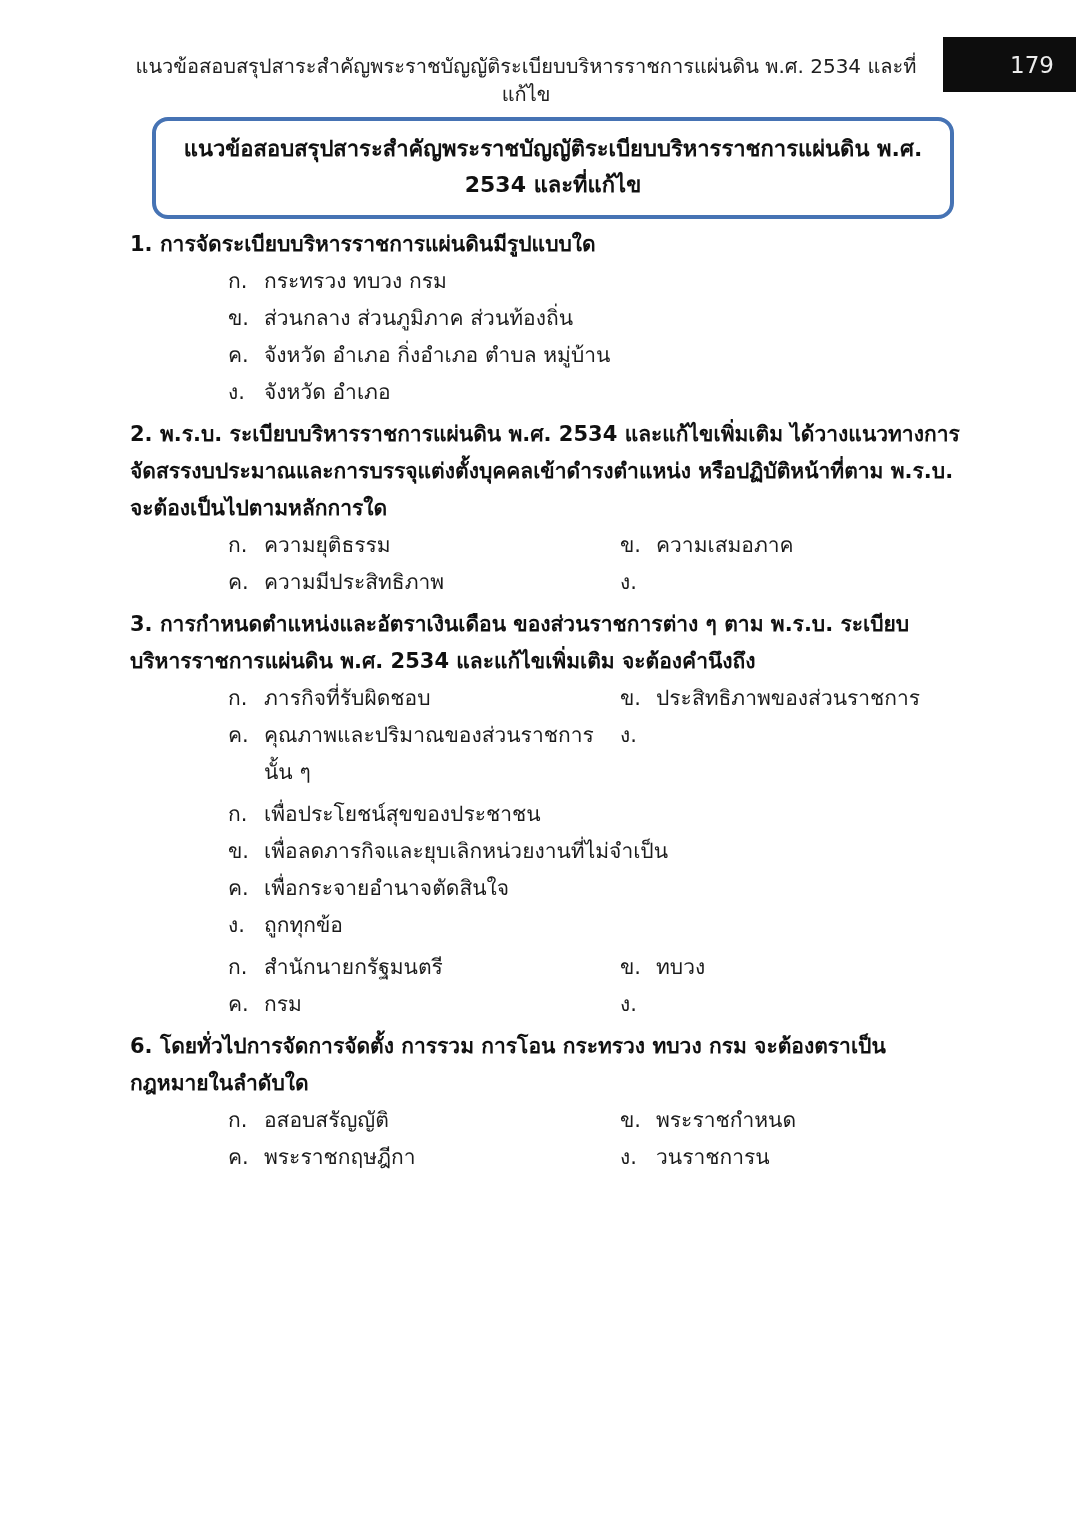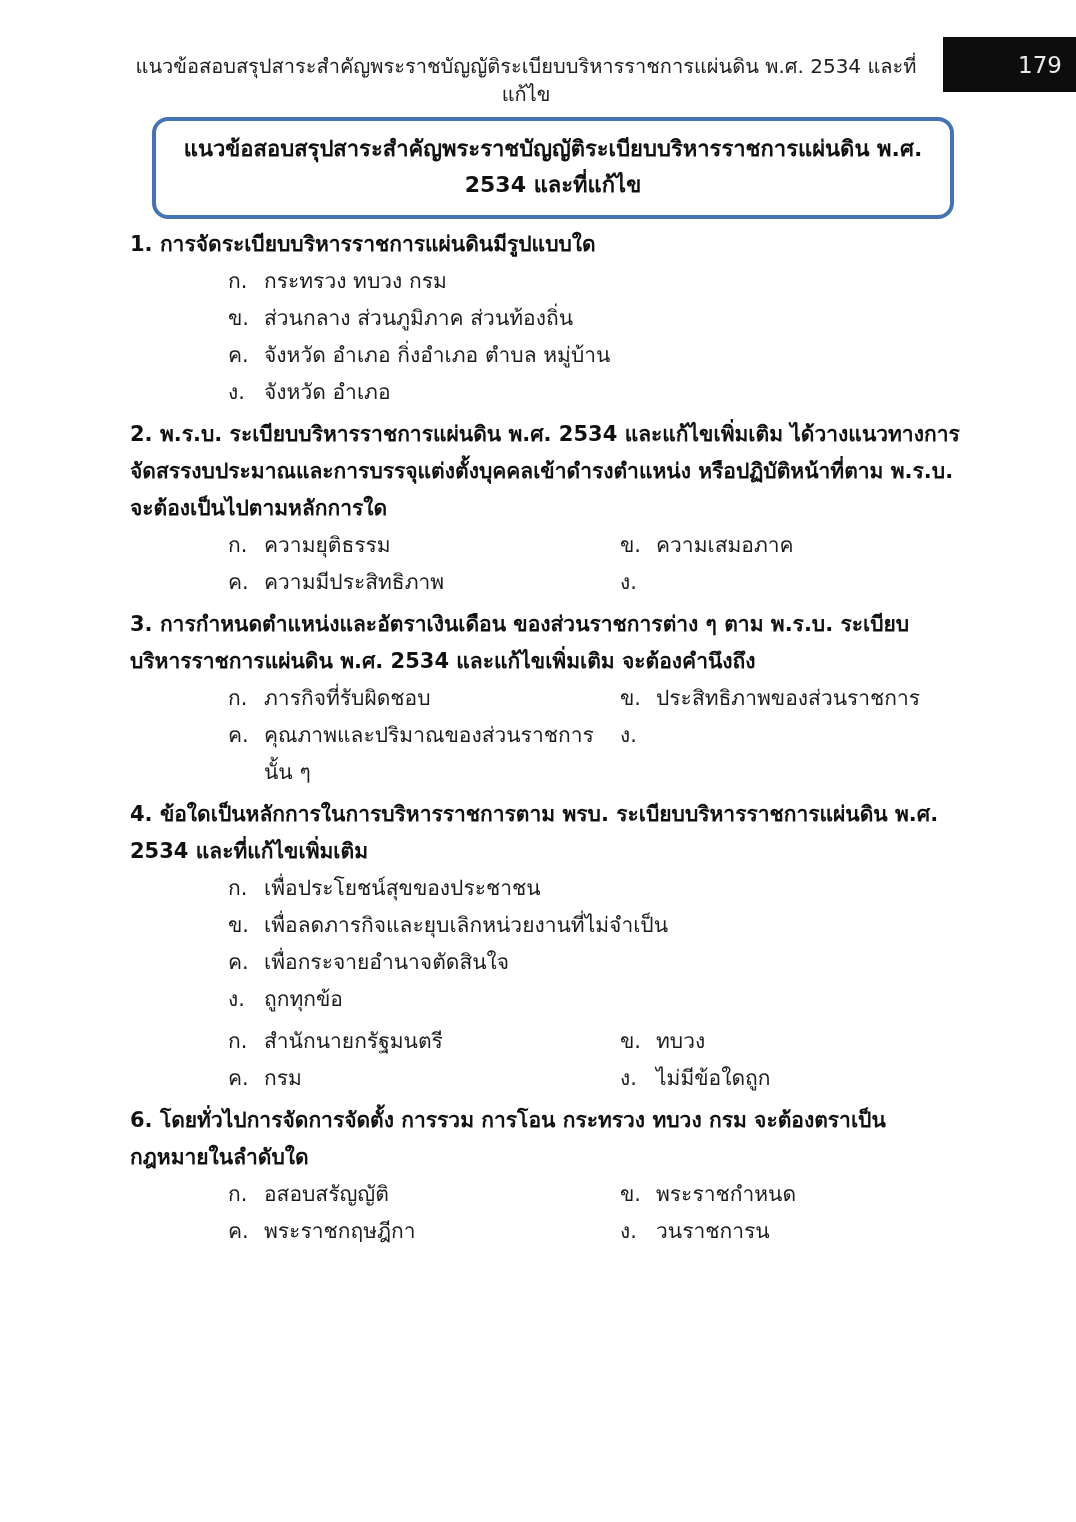--- a/index.html
+++ b/index.html
@@ -31,21 +31,21 @@
     top: 37px;
     right: 0;
     width: 133px;
     height: 55px;
     background: var(--page-num-bg, #0d0d0d);
     color: #ececec;
     font-size: 23px;
     display: flex;
     align-items: center;
     justify-content: flex-end;
-    padding-right: 14px;
+    padding-right: 22px;
   }
 
   
   .title-box {
     position: absolute;
     top: 117px;
     left: 152px;
     width: 802px;
     border: 4px solid var(--accent, #4673b4);
     border-radius: 16px;
@@ -187,21 +187,20 @@
           <div class="option">
             <span class="opt-label">ค.</span>
             <span class="opt-text">คุณภาพและปริมาณของส่วนราชการนั้น ๆ</span>
           </div>
           <div class="option">
             <span class="opt-label">ง.</span>
           </div>
         </div>
       </div>
       <div class="question">
-        <div class="q-text">4. ข้อใดเป็นหลักการในการบริหารราชการตาม พรบ. ระเบียบบริหารราชการแผ่นดิน พ.ศ. 2534 และที่แก้ไขเพิ่มเติม</div>
         <div class="options cols-1">
           <div class="option">
             <span class="opt-label">ก.</span>
             <span class="opt-text">เพื่อประโยชน์สุขของประชาชน</span>
           </div>
           <div class="option">
             <span class="opt-label">ข.</span>
             <span class="opt-text">เพื่อลดภารกิจและยุบเลิกหน่วยงานที่ไม่จำเป็น</span>
           </div>
           <div class="option">
@@ -223,21 +222,20 @@
           <div class="option">
             <span class="opt-label">ข.</span>
             <span class="opt-text">ทบวง</span>
           </div>
           <div class="option">
             <span class="opt-label">ค.</span>
             <span class="opt-text">กรม</span>
           </div>
           <div class="option">
             <span class="opt-label">ง.</span>
-            <span class="opt-text">ไม่มีข้อใดถูก</span>
           </div>
         </div>
       </div>
       <div class="question">
         <div class="q-text">6. โดยทั่วไปการจัดการจัดตั้ง การรวม การโอน กระทรวง ทบวง กรม จะต้องตราเป็นกฎหมายในลำดับใด</div>
         <div class="options cols-2">
           <div class="option">
             <span class="opt-label">ก.</span>
             <span class="opt-text">อสอบสรัญญัติ</span>
           </div>

